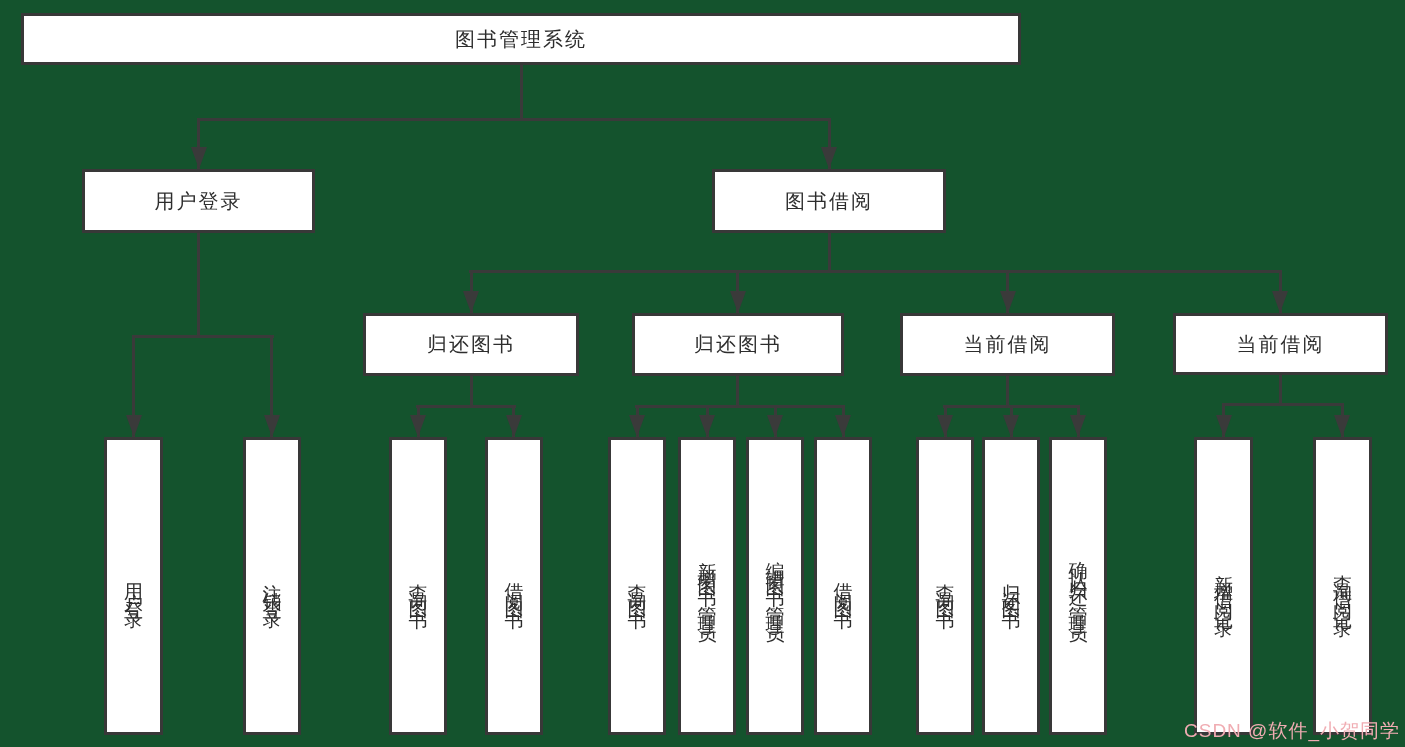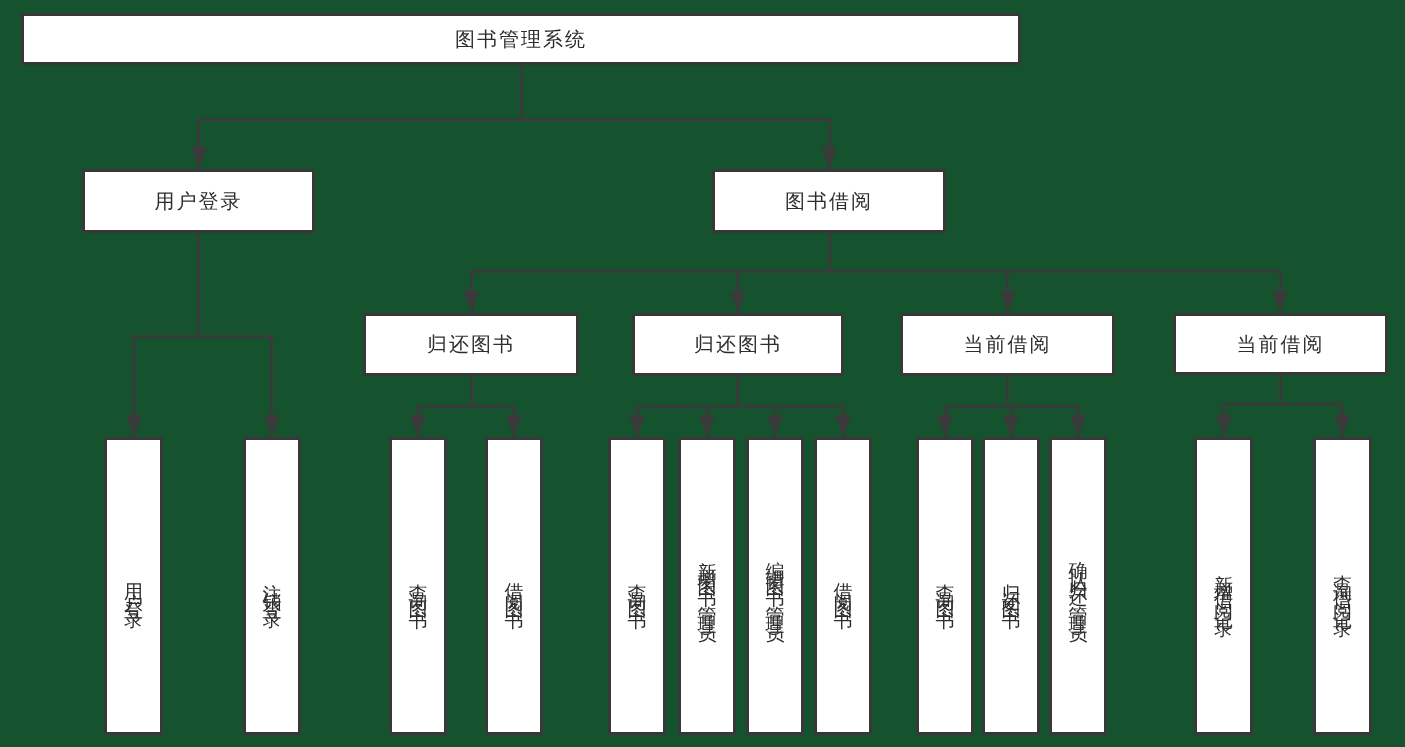--- a/index.html
+++ b/index.html
@@ -113,14 +113,15 @@
   <div class="box v" style="left:746px;top:437px;width:58px;height:298px">编辑图书（管理员）</div>
   <div class="box v" style="left:814px;top:437px;width:58px;height:298px">借阅图书</div>
 
   <div class="box v" style="left:916px;top:437px;width:58px;height:298px">查询图书</div>
   <div class="box v" style="left:982px;top:437px;width:58px;height:298px">归还图书</div>
   <div class="box v" style="left:1049px;top:437px;width:58px;height:298px">确认归还（管理员）</div>
 
   <div class="box v" style="left:1194px;top:437px;width:59px;height:298px">新增借阅记录</div>
   <div class="box v" style="left:1313px;top:437px;width:59px;height:298px">查询借阅记录</div>
 
+  <div class="wm">CSDN @软件_小贺同学</div>
 
 </div>
 
 </body></html>

